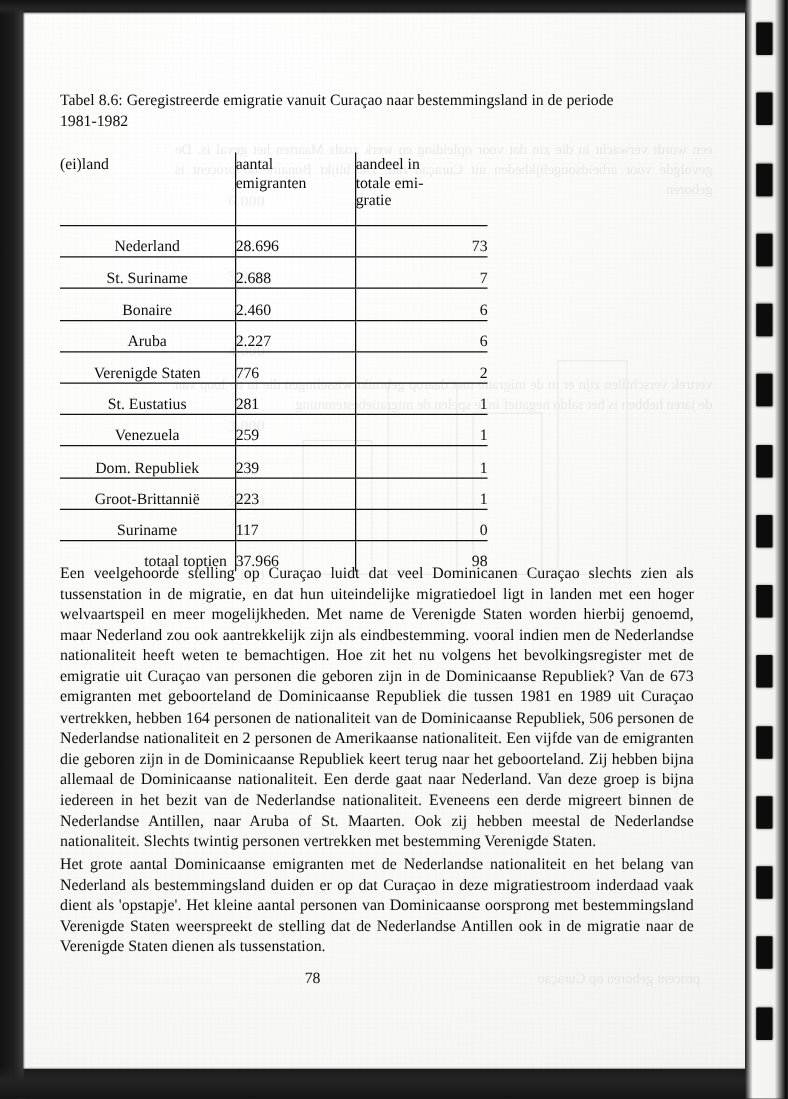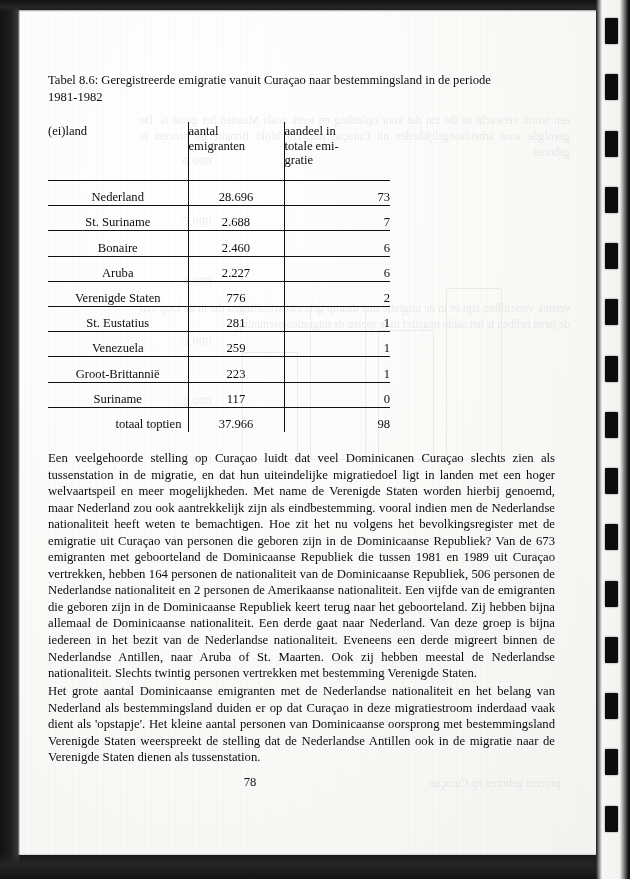--- a/index.html
+++ b/index.html
@@ -181,21 +181,21 @@
   
   tr.drow td {
     height: 24.2px;
     border-top: 1.15px solid #111;
   }
   td.c-land {
     text-align: center;
     padding-left: 2px;
   }
   td.c-aantal {
-    text-align: center;
+    text-align: left;
     padding-right: 7px;
   }
   td.c-aandeel {
     text-align: right;
     padding-right: 8px;
   }
   tr.total td {
     height: 24.2px;
     border-top: 1.15px solid #111;
   }
@@ -321,20 +321,25 @@
             <td class="c-land">St. Eustatius</td>
             <td class="c-aantal">281</td>
             <td class="c-aandeel">1</td>
           </tr>
           <tr class="drow">
             <td class="c-land">Venezuela</td>
             <td class="c-aantal">259</td>
             <td class="c-aandeel">1</td>
           </tr>
           <tr class="drow">
+            <td class="c-land">Dom. Republiek</td>
+            <td class="c-aantal">239</td>
+            <td class="c-aandeel">1</td>
+          </tr>
+          <tr class="drow">
             <td class="c-land">Groot-Brittannië</td>
             <td class="c-aantal">223</td>
             <td class="c-aandeel">1</td>
           </tr>
           <tr class="drow">
             <td class="c-land">Suriname</td>
             <td class="c-aantal">117</td>
             <td class="c-aandeel">0</td>
           </tr>
           <tr class="total">

